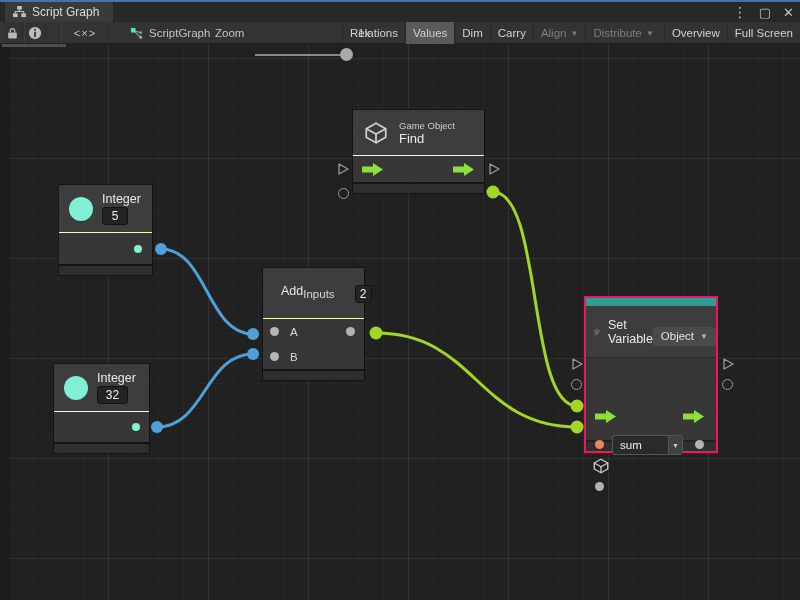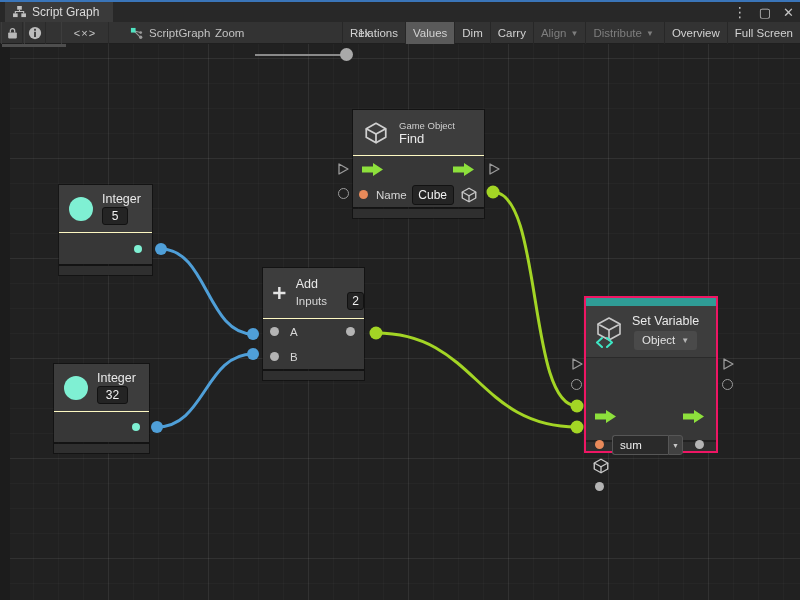--- a/index.html
+++ b/index.html
@@ -147,21 +147,21 @@
     </div>
     <div class="node-footer"></div>
   </div>
 
   <div class="node" style="left:263px; top:268px; width:101px;">
     <div class="node-main">
       <div class="node-header" style="height:51px; padding-left:9px;">
         <svg width="24" height="24" viewBox="0 0 24 24">
           <path d="M10 2 h4 v8 h8 v4 h-8 v8 h-4 v-8 h-8 v-4 h8 z" fill="#e4e4e4"></path>
         </svg>
-        <div style="margin-left:9px; display:flex; flex-direction:column;">
+        <div style="margin-left:9px; display:flex; flex-direction:row;">
           <span class="ntitle">Add</span>
           <div class="row" style="margin-top:1px; gap:20px;">
             <span class="plabel">Inputs</span>
             <input class="nfield" style="width: 17px; height: 18px;" value="2">
           </div>
         </div>
       </div>
       <div class="row" style="height:25px; padding:0 9px 0 7px;">
         <div class="dot dot-gray"></div>
         <span class="plabel" style="margin-left:11px;">A</span>
@@ -187,30 +187,20 @@
           <span class="ncat">Game Object</span>
           <span class="ntitle" style="font-size:13px;">Find</span>
         </div>
       </div>
       <div class="row" style="height:26px; justify-content:space-between; padding:0 9px;">
         <svg width="22" height="13" viewBox="0 0 22 13">
           <path d="M0 3.5 H11 V0 L21 6.5 L11 13 V9.5 H0 Z" fill="#8de03c"></path>
         </svg>
         <svg width="22" height="13" viewBox="0 0 22 13">
           <path d="M0 3.5 H11 V0 L21 6.5 L11 13 V9.5 H0 Z" fill="#8de03c"></path>
-        </svg>
-      </div>
-      <div class="row" style="height:25px; padding-left:6px;">
-        <div class="dot dot-orange"></div>
-        <span class="plabel" style="margin-left:8px;">Name</span>
-        <input class="nfield" style="width: 42px; height: 20px; margin-left: 5px;" value="Cube">
-        <svg width="18" height="18" viewBox="0 0 24 24" fill="none" stroke="#c9c9c9" stroke-width="1.8" stroke-linejoin="round" style="margin-left:6px;">
-          <path d="M12 3 L21 8 L12 13 L3 8 Z"></path>
-            <path d="M3 8 V16 L12 21 V13"></path>
-            <path d="M21 8 V16 L12 21"></path>
         </svg>
       </div>
     </div>
     <div class="node-footer"></div>
   </div>
 
   <svg class="oport" style="left:336px; top:162px;" width="14" height="14">
     <path d="M3 2 L12 7 L3 12 Z" fill="none" stroke="#9a9a9a" stroke-width="1.3" stroke-linejoin="round"></path>
   </svg>
   <div class="oport ocircle" style="left:338px; top:188px;"></div>
@@ -225,21 +215,21 @@
         <g fill="none" stroke="#c8c8c8" stroke-width="1.6" stroke-linejoin="round">
           <path d="M15 2 L26 8 L15 14 L4 8 Z"></path>
             <path d="M4 8 V18 L15 24 V14"></path>
             <path d="M26 8 V18 L15 24"></path>
         </g>
         <g fill="none" stroke="#3ee6c4" stroke-width="2" stroke-linecap="round" stroke-linejoin="round">
           <polyline points="8,22 3,26.5 8,31"></polyline>
             <polyline points="13,22 18,26.5 13,31"></polyline>
         </g>
       </svg>
-      <div style="margin-left:8px; display:flex; flex-direction:column; align-items:center;">
+      <div style="margin-left:8px; display:flex; flex-direction:row; align-items:flex-end;">
         <span class="ntitle">Set Variable</span>
         <div class="pill">
           <span>Object</span>
           <span class="dd">▼</span>
         </div>
       </div>
     </div>
     <div class="sv-body">
       <svg style="position:absolute; left:9px; top:52px;" width="22" height="13" viewBox="0 0 22 13">
         <path d="M0 3.5 H11 V0 L21 6.5 L11 13 V9.5 H0 Z" fill="#8de03c"></path>

